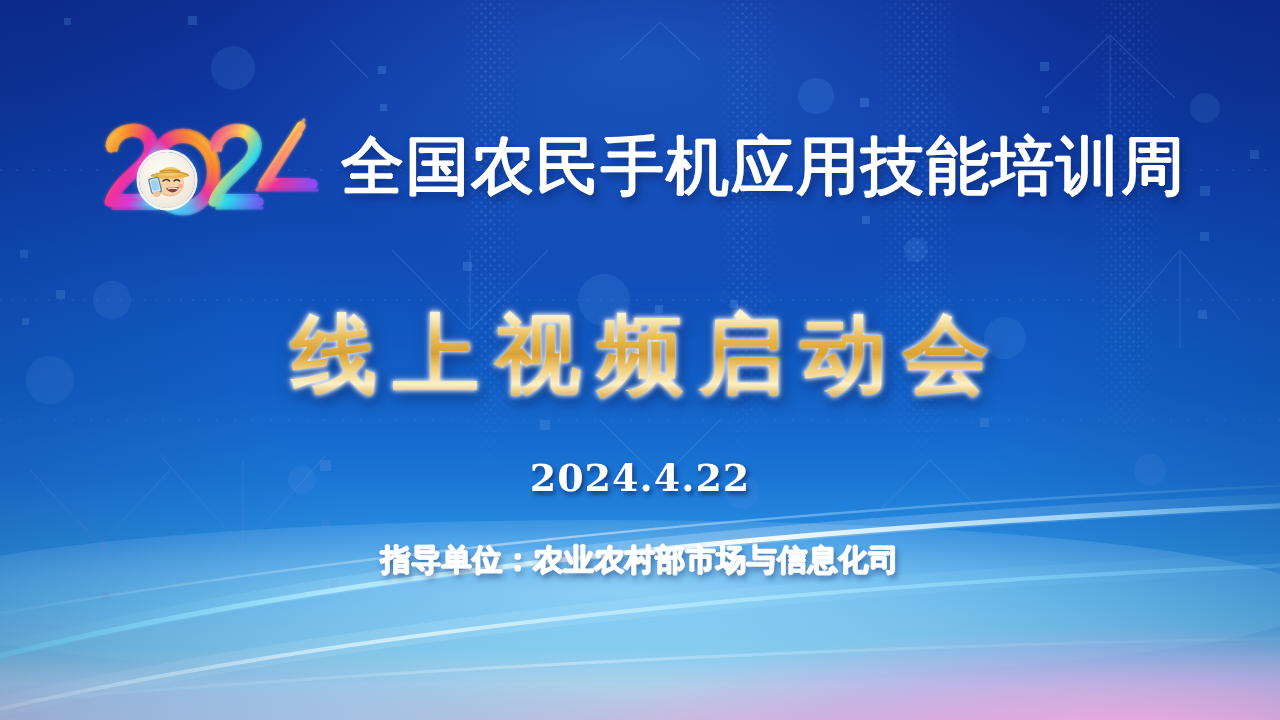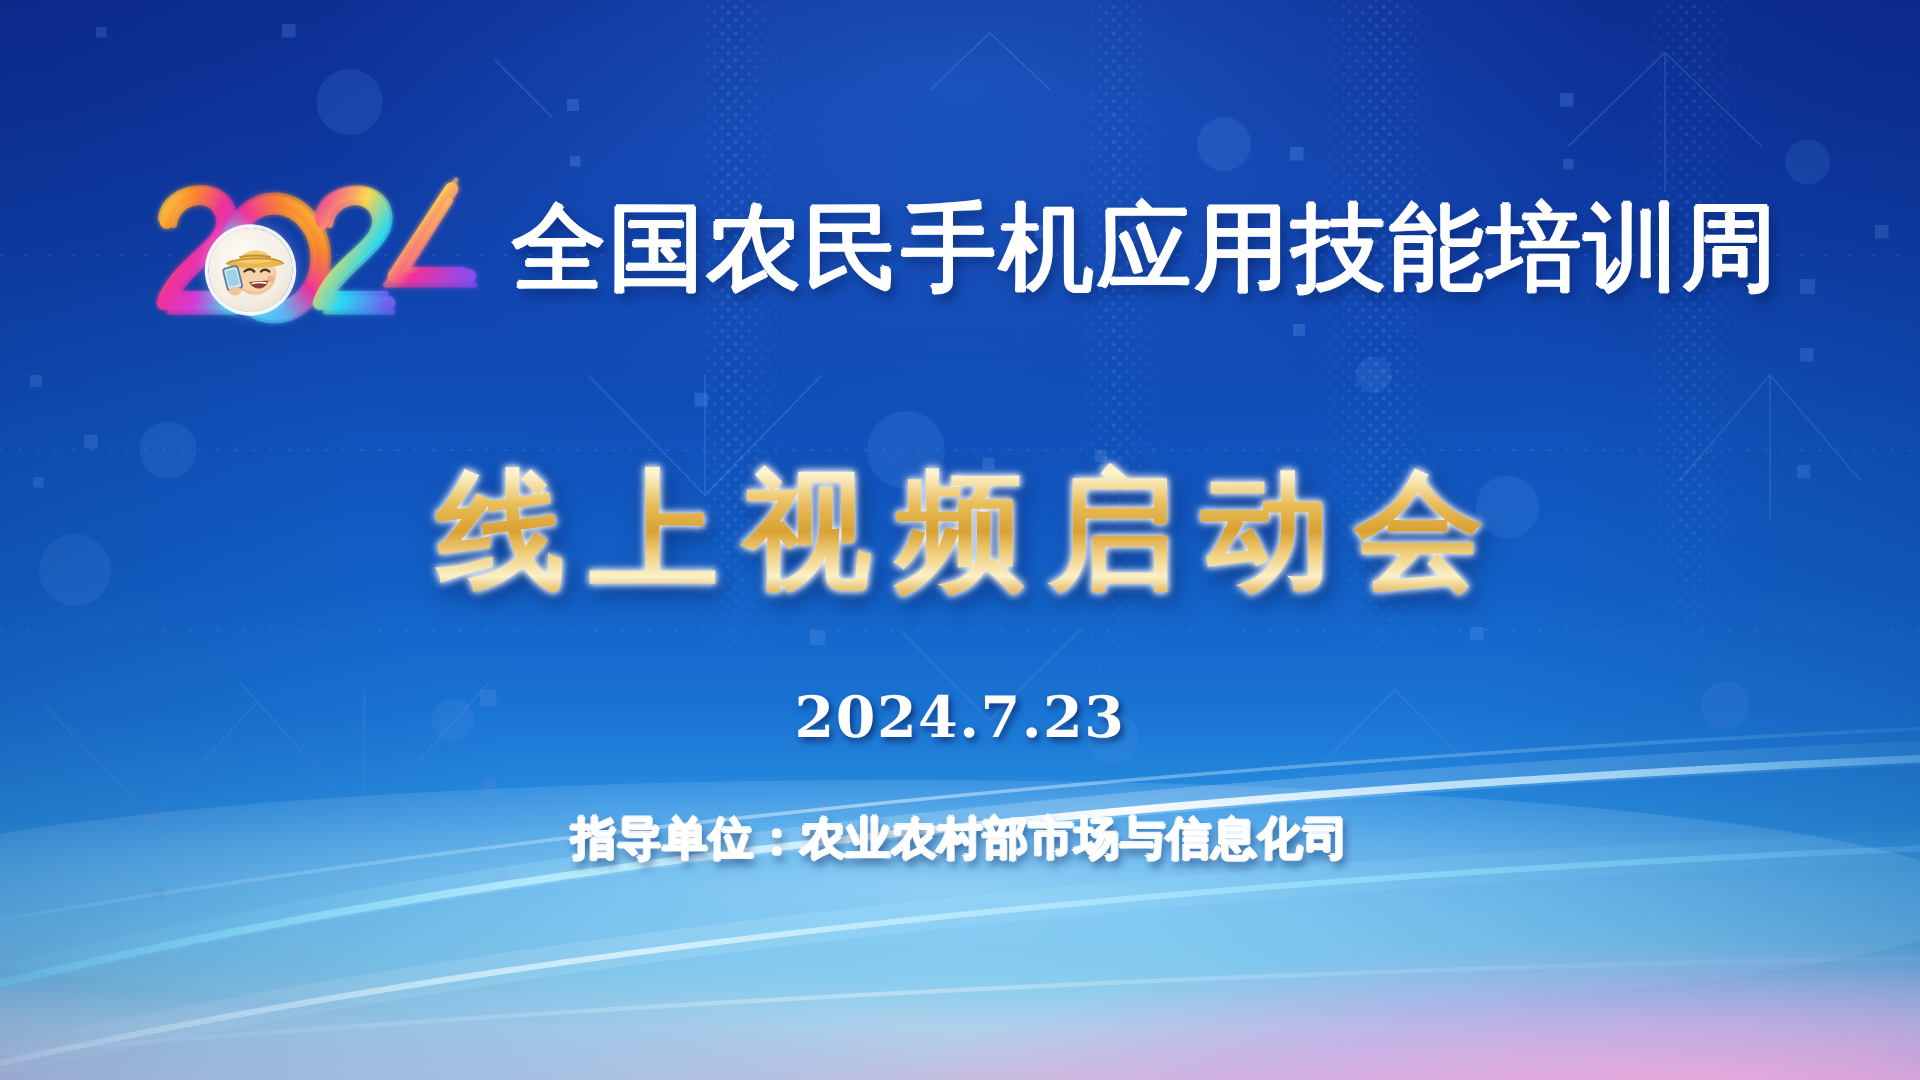--- a/index.html
+++ b/index.html
@@ -425,19 +425,19 @@
     <div class="main-title">全国农民手机应用技能培训周</div>
   </div>
 
   <div class="subtitle-wrap">
     <div style="position:relative;">
       <div class="subtitle-outline">线上视频启动会</div>
       <div class="subtitle">线上视频启动会</div>
     </div>
   </div>
 
-  <div class="date-line">2024.7.23</div>
+  <div class="date-line">2024.4.22</div>
 
   <div class="org-block">
     <div class="org-line">指导单位：农业农村部市场与信息化司</div>
   </div>
 
 </div>
 
 </body></html>

